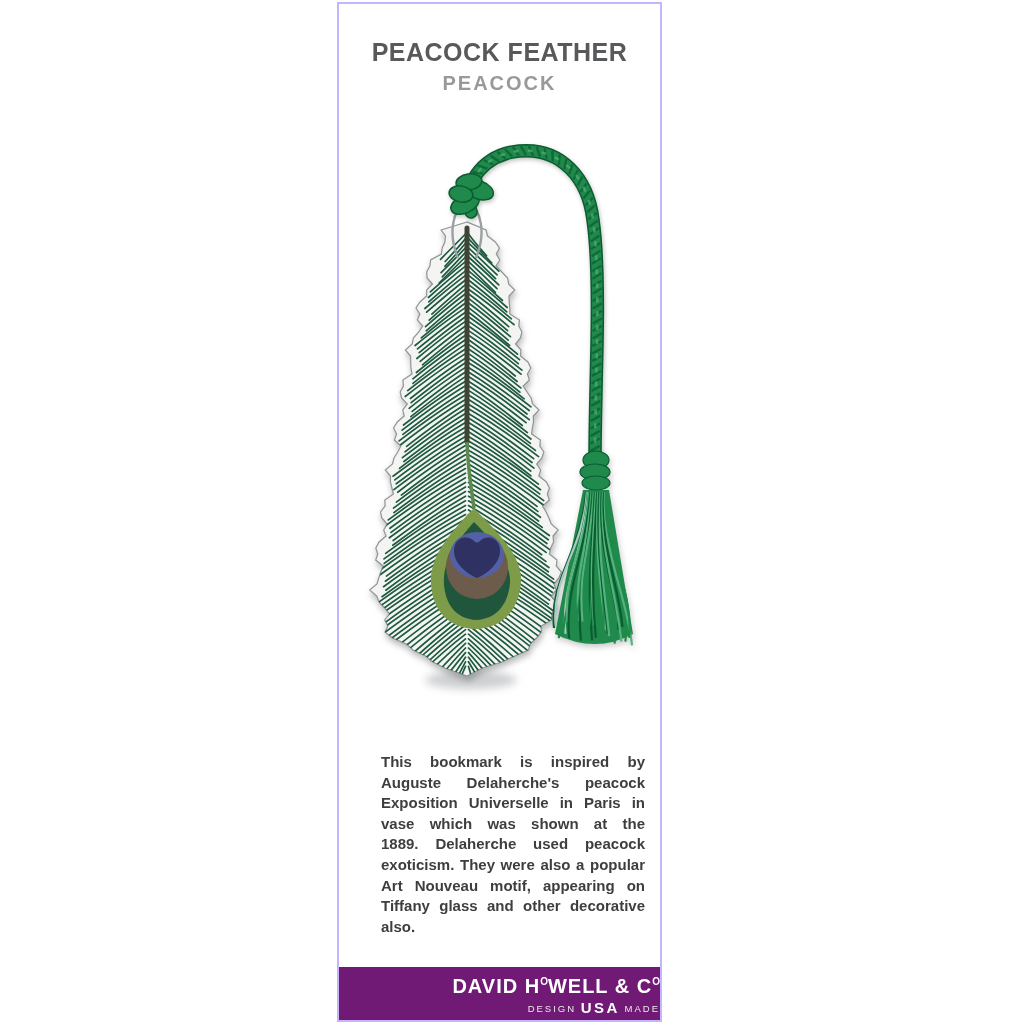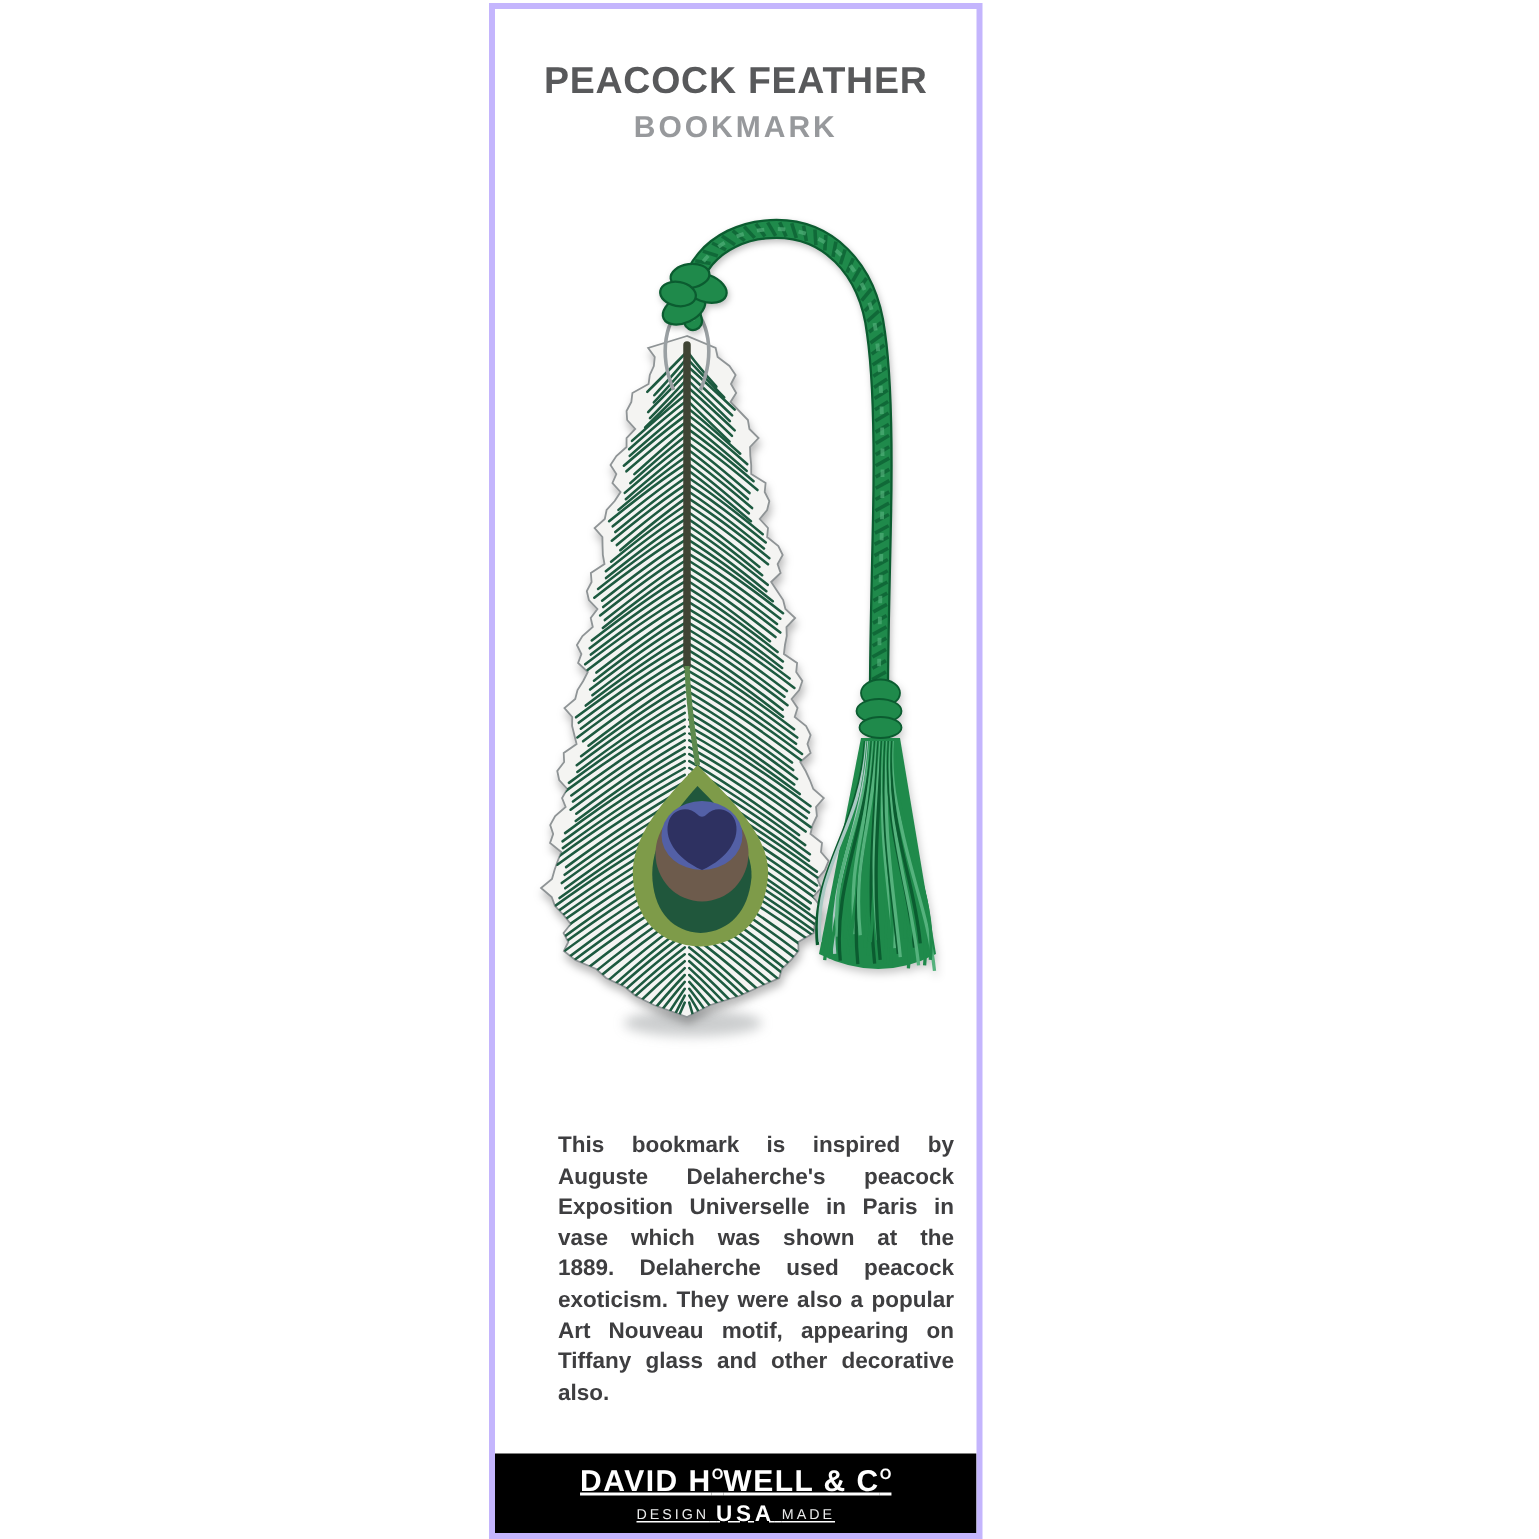--- a/index.html
+++ b/index.html
@@ -1,22 +1,22 @@
 <!DOCTYPE html>
 <html><head>
 <meta charset="utf-8">
 <style>
   html,body{margin:0;padding:0;}
   body{
     width:1026px;height:1026px;background:#ffffff;position:relative;
     font-family:"Liberation Sans",sans-serif;overflow:hidden;
   }
   .card{
-    position:absolute;left:326px;top:2px;width:321px;height:1016px;
-    background:#ffffff;border:4px solid #c4b5fd;overflow:hidden;
+    position:absolute;left:337px;top:2px;width:321px;height:1016px;
+    background:#ffffff;border:2px solid #c4b5fd;overflow:hidden;
   }
   .header{position:absolute;top:0;left:0;right:0;text-align:center;}
   .title{
     margin-top:34px;font-size:25px;font-weight:bold;letter-spacing:0.5px;
     color:#58595b;
   }
   .subtitle{
     margin-top:5px;font-size:20px;font-weight:bold;letter-spacing:2px;
     color:#97999c;
   }
@@ -25,41 +25,41 @@
   .description{
     position:absolute;left:42px;top:748px;width:264px;
     font-size:15px;line-height:20.6px;color:#3e3e40;font-weight:bold;
   }
   .jline{
     text-align:justify;text-align-last:justify;white-space:nowrap;
     overflow:hidden;
   }
   .jlast{text-align:left;}
   .footer{
-    position:absolute;left:0;right:0;bottom:0;height:53px;background:#000000;
-    text-align:center;color:#ffffff;text-decoration:underline;
+    position:absolute;left:0;right:0;bottom:0;height:53px;background:#701a75;
+    text-align:right;color:#ffffff;
   }
   .brand{
     margin-top:8px;font-size:20px;font-weight:bold;letter-spacing:1px;
     white-space:nowrap;
   }
   .brand .sup{
     font-size:10px;vertical-align:8px;letter-spacing:0;
   }
   .tagline{margin-top:1px;font-size:9.5px;letter-spacing:2px;color:#e9eaea;white-space:nowrap;}
   .tag-big{font-size:15px;font-weight:bold;letter-spacing:2.5px;color:#ffffff;vertical-align:-1.5px;}
 </style>
 </head>
 <body>
 
 <div class="card">
 
   <div class="header">
     <div class="title">PEACOCK FEATHER</div>
-    <div class="subtitle">BOOKMARK</div>
+    <div class="subtitle">PEACOCK</div>
   </div>
 
   <div class="illustration">
     <svg id="feather-svg" viewBox="0 0 323 575" xmlns="http://www.w3.org/2000/svg">
         <defs>
           <clipPath id="fclip">
             <path d="M 122 80 L 96.1 88 L 100.5 94 L 99.9 100 L 97.2 106 L 96.4 112 L 85.6 118 L 84.9 124 L 81.7 130 L 82.1 136 L 87.5 142 L 81.7 148 L 81.7 154 L 74.9 160 L 71.0 166 L 74.9 172 L 72.3 178 L 77.7 184 L 73.8 190 L 68.4 196 L 67.2 202 L 60.4 208 L 65.6 214 L 65.7 220 L 65.9 226 L 67.0 232 L 57.9 238 L 58.4 244 L 55.2 250 L 56.6 256 L 62.3 262 L 57.8 268 L 59.2 274 L 52.3 280 L 48.6 286 L 51.6 292 L 49.4 298 L 55.9 304 L 52.8 310 L 49.0 316 L 47.5 322 L 40.3 328 L 45.5 334 L 45.4 340 L 46.9 346 L 48.4 352 L 39.8 358 L 40.1 364 L 35.5 370 L 36.8 376 L 42.2 382 L 38.7 388 L 41.1 394 L 34.1 400 L 30.8 406 L 32.8 412 L 30.7 418 L 38.2 424 L 35.8 430 L 33.7 436 L 32.0 442 L 24.7 448 L 31.8 454 L 34.0 460 L 39.7 466 L 44.5 472 L 39.7 478 L 42.9 484 L 39.9 490 L 47.5 496 L 61.4 502 L 68.0 508 L 80.5 514 L 87.8 520 L 99.8 526 L 122 534 L 137.7 526 L 156.9 520 L 170.0 514 L 183.5 508 L 185.2 502 L 191.5 496 L 196.3 490 L 196.2 484 L 206.5 478 L 207.2 472 L 210.8 466 L 210.9 460 L 206.0 454 L 211.4 448 L 208.9 442 L 213.9 436 L 216.4 430 L 211.3 424 L 212.0 418 L 204.3 412 L 205.7 406 L 208.6 400 L 208.0 394 L 213.2 388 L 206.2 382 L 203.9 376 L 201.1 370 L 197.5 364 L 204.4 358 L 202.3 352 L 204.4 346 L 201.4 340 L 193.8 334 L 195.7 328 L 191.7 322 L 196.8 316 L 198.9 310 L 194.8 304 L 195.4 298 L 186.6 292 L 187.3 286 L 188.5 280 L 188.3 274 L 194.1 268 L 187.6 262 L 186.1 256 L 182.1 250 L 178.1 244 L 184.4 238 L 182.4 232 L 185.8 226 L 182.9 220 L 175.4 214 L 176.0 208 L 170.5 202 L 175.4 196 L 176.9 190 L 173.8 184 L 174.4 178 L 164.8 172 L 164.8 166 L 164.2 160 L 164.0 154 L 169.7 148 L 163.6 142 L 162.6 136 L 156.8 130 L 151.0 124 L 154.8 118 L 151.3 112 L 154.4 106 L 150.3 100 L 142.4 94 L 141.1 88 Z"></path>
           </clipPath>
         </defs>
         <ellipse cx="126" cy="538" rx="46" ry="9" fill="rgba(110,115,118,0.35)" style="filter: blur(4px);"></ellipse>

